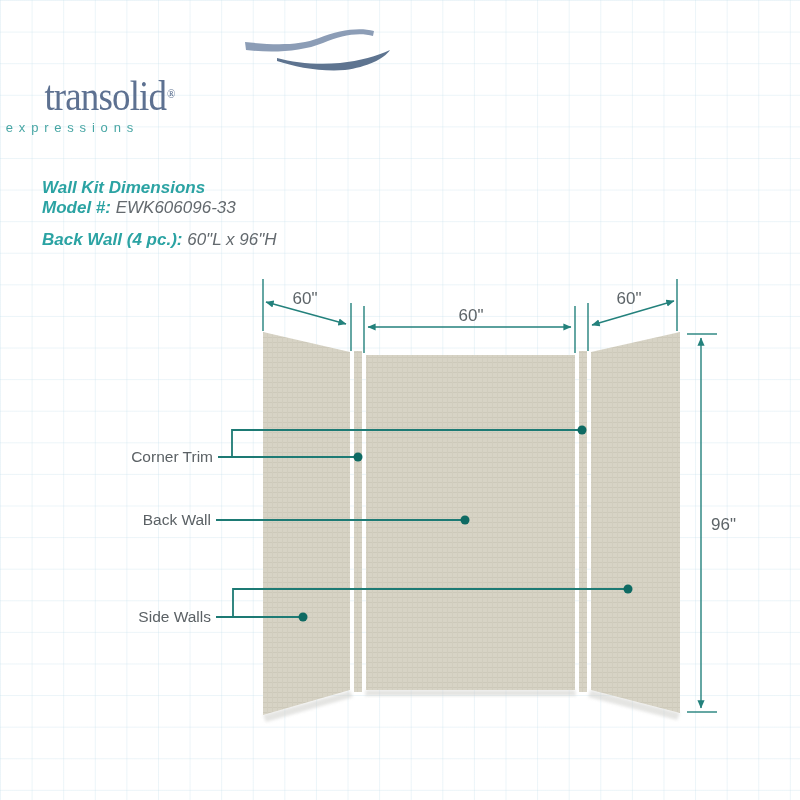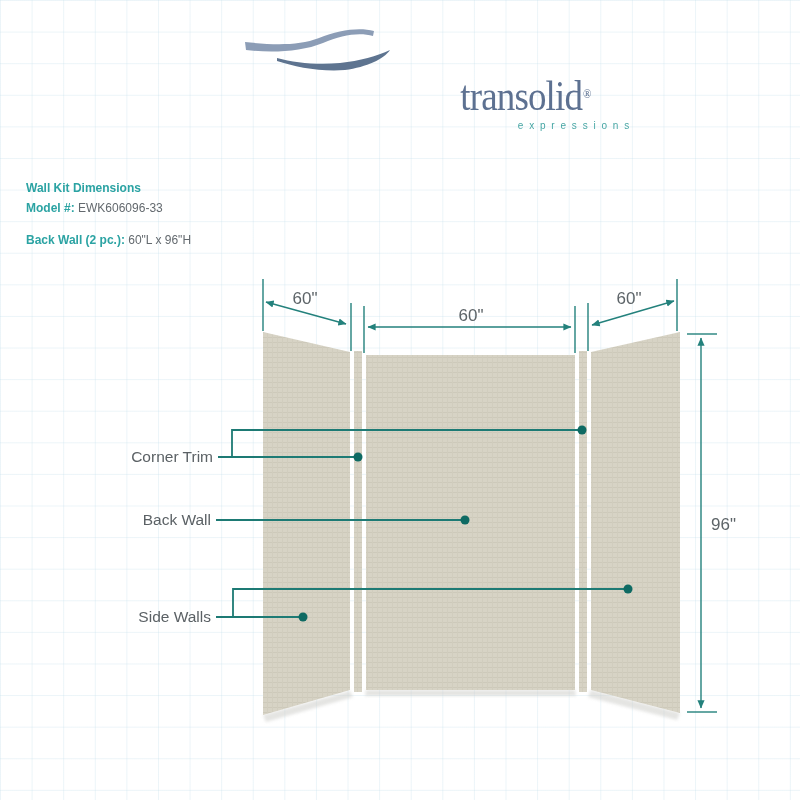--- a/index.html
+++ b/index.html
@@ -9,35 +9,35 @@
     background-color:#ffffff;
   }
   .page{
     position:relative;width:800px;height:800px;overflow:hidden;
     background-image:
       linear-gradient(rgba(205,228,238,0.38) 1px, transparent 1px),
       linear-gradient(90deg, rgba(205,228,238,0.38) 1px, transparent 1px);
     background-size:31.6px 31.6px;
   }
   
-  .logo{position:absolute;top:25px;left:0;width:635px;text-align:right;}
+  .logo{position:absolute;top:25px;left:0;width:635px;text-align:left;}
   .waves{display:block;margin:0 auto;width:150px;height:48px;}
   .brand-line{
     display:block;margin-top:1px;line-height:1;
     transform:scaleX(.86);transform-origin:center top;
     color:#5d7191;font-family:"Liberation Serif", serif;
   }
   .brand{font-size:43px;letter-spacing:-1px;}
   .reg{font-size:13px;vertical-align:super;position:relative;top:-6px;left:1px;}
   .tagline{
-    margin-top:3px;color:#47a6a4;font-size:10px;
+    margin-top:3px;color:#47a6a4;font-size:13px;
     letter-spacing:5.8px;text-indent:5.8px;font-weight:400;
   }
   
-  .info{position:absolute;left:26px;top:178px;font-size:12px;line-height:20px;}
+  .info{position:absolute;left:42px;top:178px;font-size:17px;line-height:20px;font-style:italic;}
   .info .teal{color:#2ba3a3;font-weight:bold;}
   .info .gray{color:#63696e;font-weight:normal;}
   .info-title{color:#2ba3a3;font-weight:bold;}
   .info-gap{height:12px;}
   
   .diagram{position:absolute;left:0;top:0;width:800px;height:800px;}
   .dim-text{fill:#5d6468;font-size:17px;font-family:"Liberation Sans",sans-serif;}
   .leader-text{fill:#5b6165;font-size:15.5px;font-family:"Liberation Sans",sans-serif;}
   .dimline{stroke:#23817c;stroke-width:1.4;fill:none;}
   .leader{stroke:#1d7a74;stroke-width:1.8;fill:none;}
@@ -59,21 +59,21 @@
   </header>
 
   <section class="info">
     <div class="info-title">Wall Kit Dimensions</div>
     <div class="info-row">
       <span class="teal">Model #:</span>
       <span class="gray">EWK606096-33</span>
     </div>
     <div class="info-gap"></div>
     <div class="info-row">
-      <span class="teal">Back Wall (2 pc.):</span>
+      <span class="teal">Back Wall (4 pc.):</span>
       <span class="gray">60"L x 96"H</span>
     </div>
   </section>
 
   <svg class="diagram" viewBox="0 0 800 800">
     <defs>
       <pattern id="linen" width="5" height="5" patternUnits="userSpaceOnUse">
         <rect width="5" height="5" fill="#d7d3c5"></rect>
         <path d="M0,2.5 H5" stroke="#cdc9ba" stroke-width="1"></path>
         <path d="M2.5,0 V5" stroke="#d1cdbe" stroke-width="1"></path>

